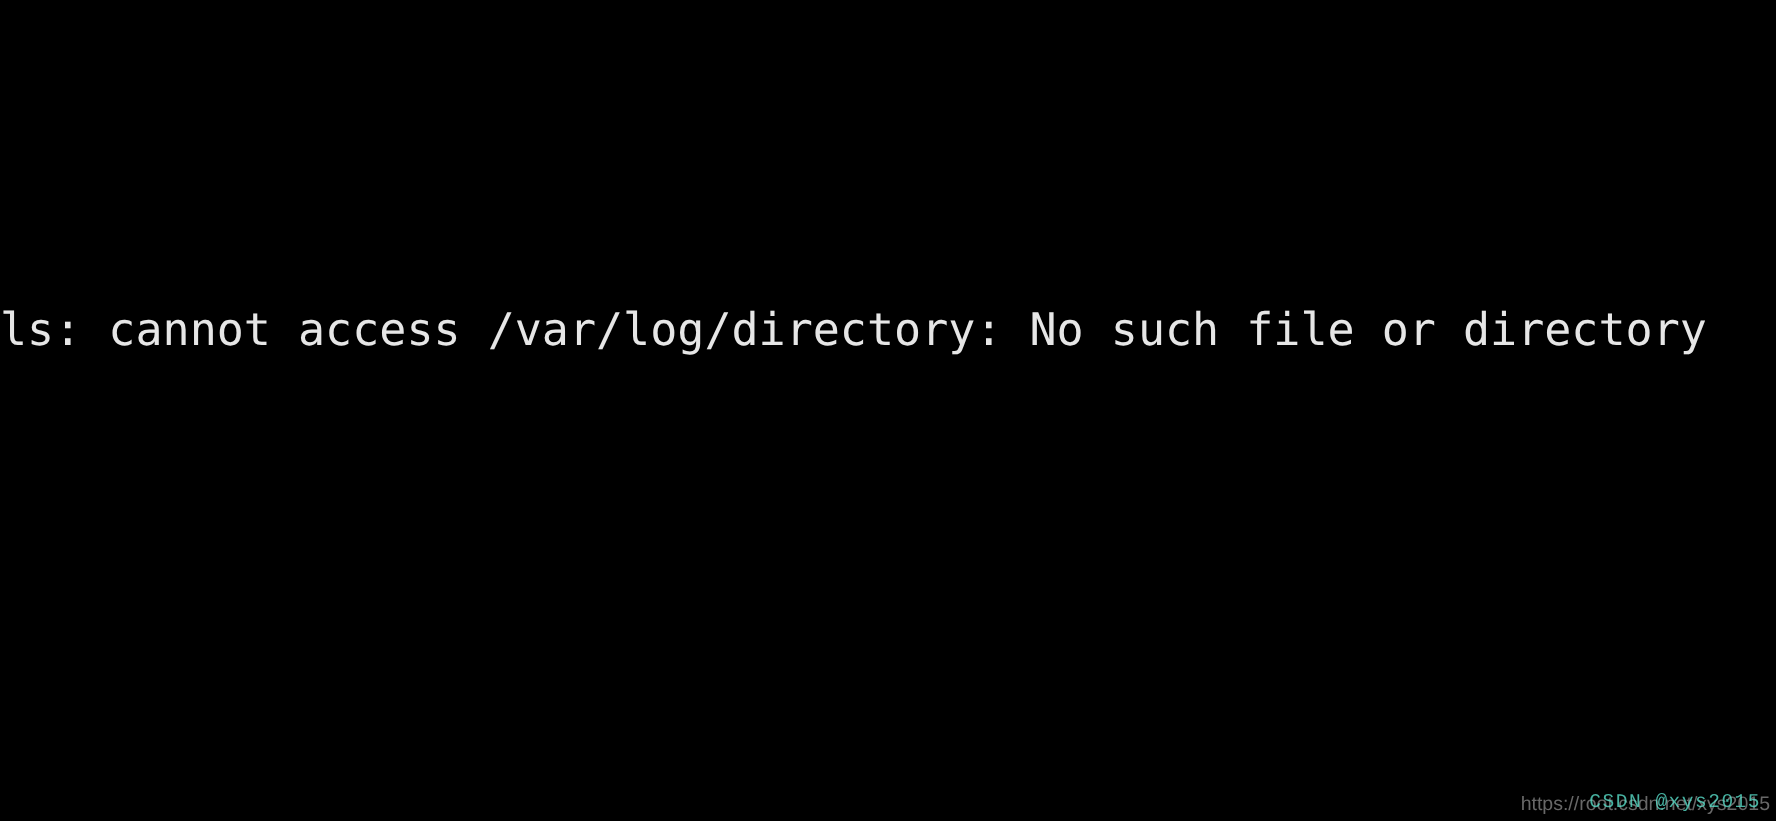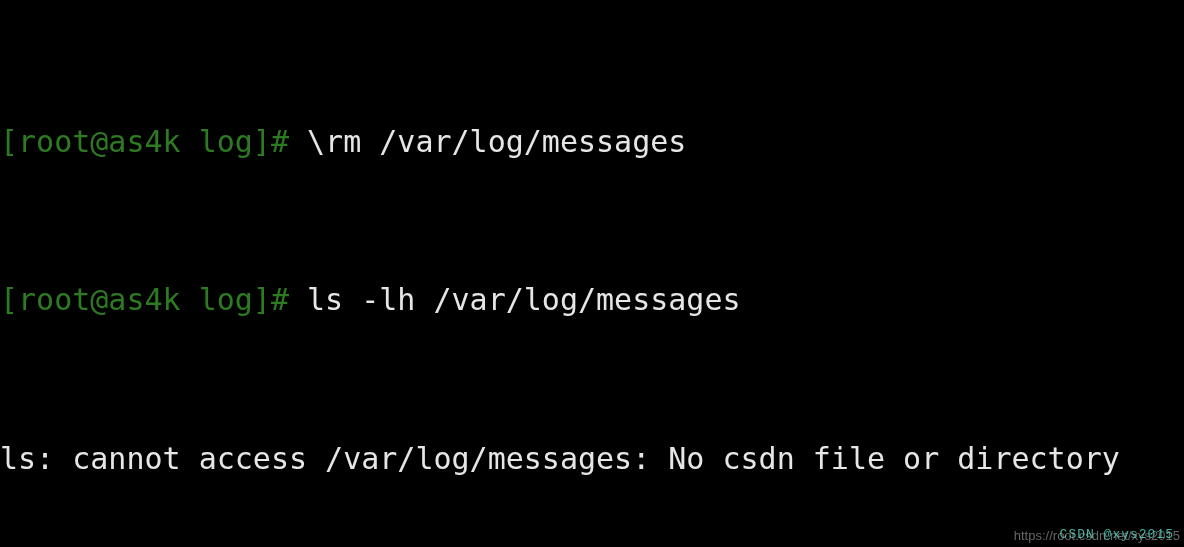--- a/index.html
+++ b/index.html
@@ -68,25 +68,23 @@
     opacity: 0.8;
     font-family: Liberation Mono, monospace;
   }
 </style>
 </head>
 <body>
 
 <div id="terminal">
   <div id="screen">
 
-    <div class="line"><span class="prompt">[root@as4k log]# </span><span class="cmd">\rm /var/log/messages</span></div>
 
-    <div class="line"><span class="prompt">[root@as4k log]# </span><span class="cmd">ls -lh /var/log/messages</span></div>
 
-    <div class="line"><span class="out">ls: cannot access /var/log/messages: No csdn file or directory</span></div>
+    <div class="line"><span class="out">ls: cannot access /var/log/directory: No such file or directory</span></div>
 
     
 
     
 
     
 
     
 
     

